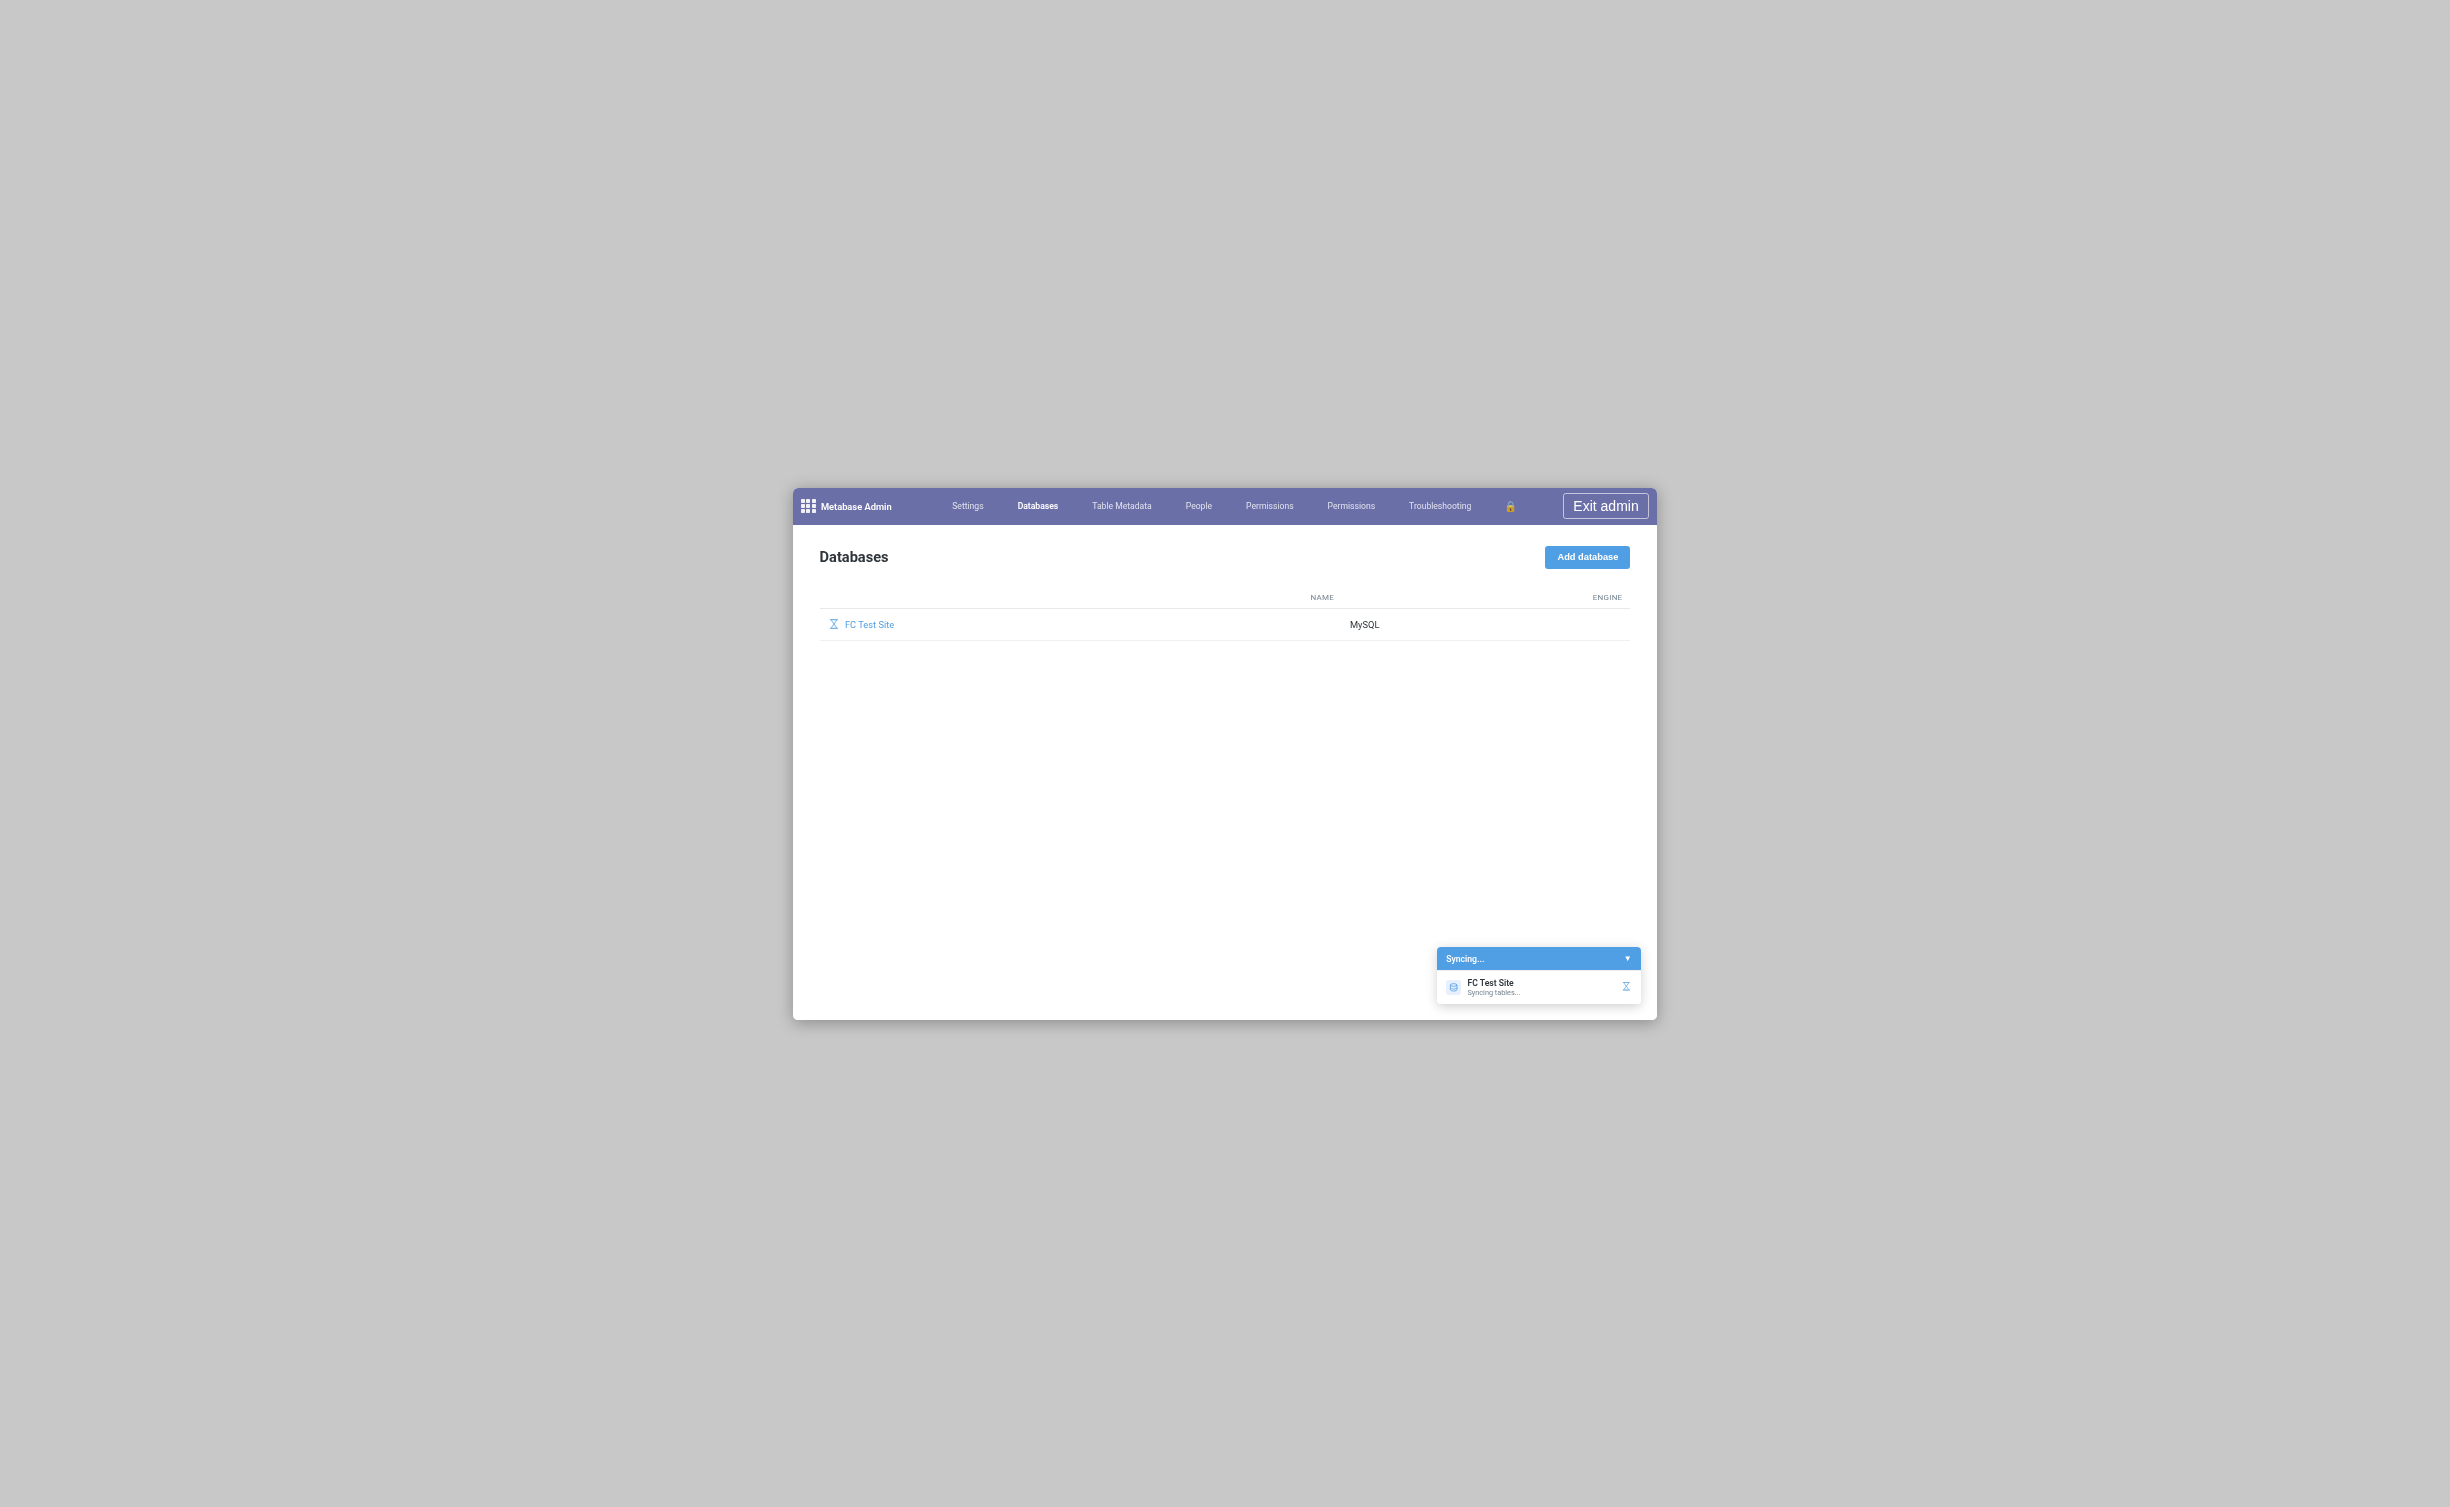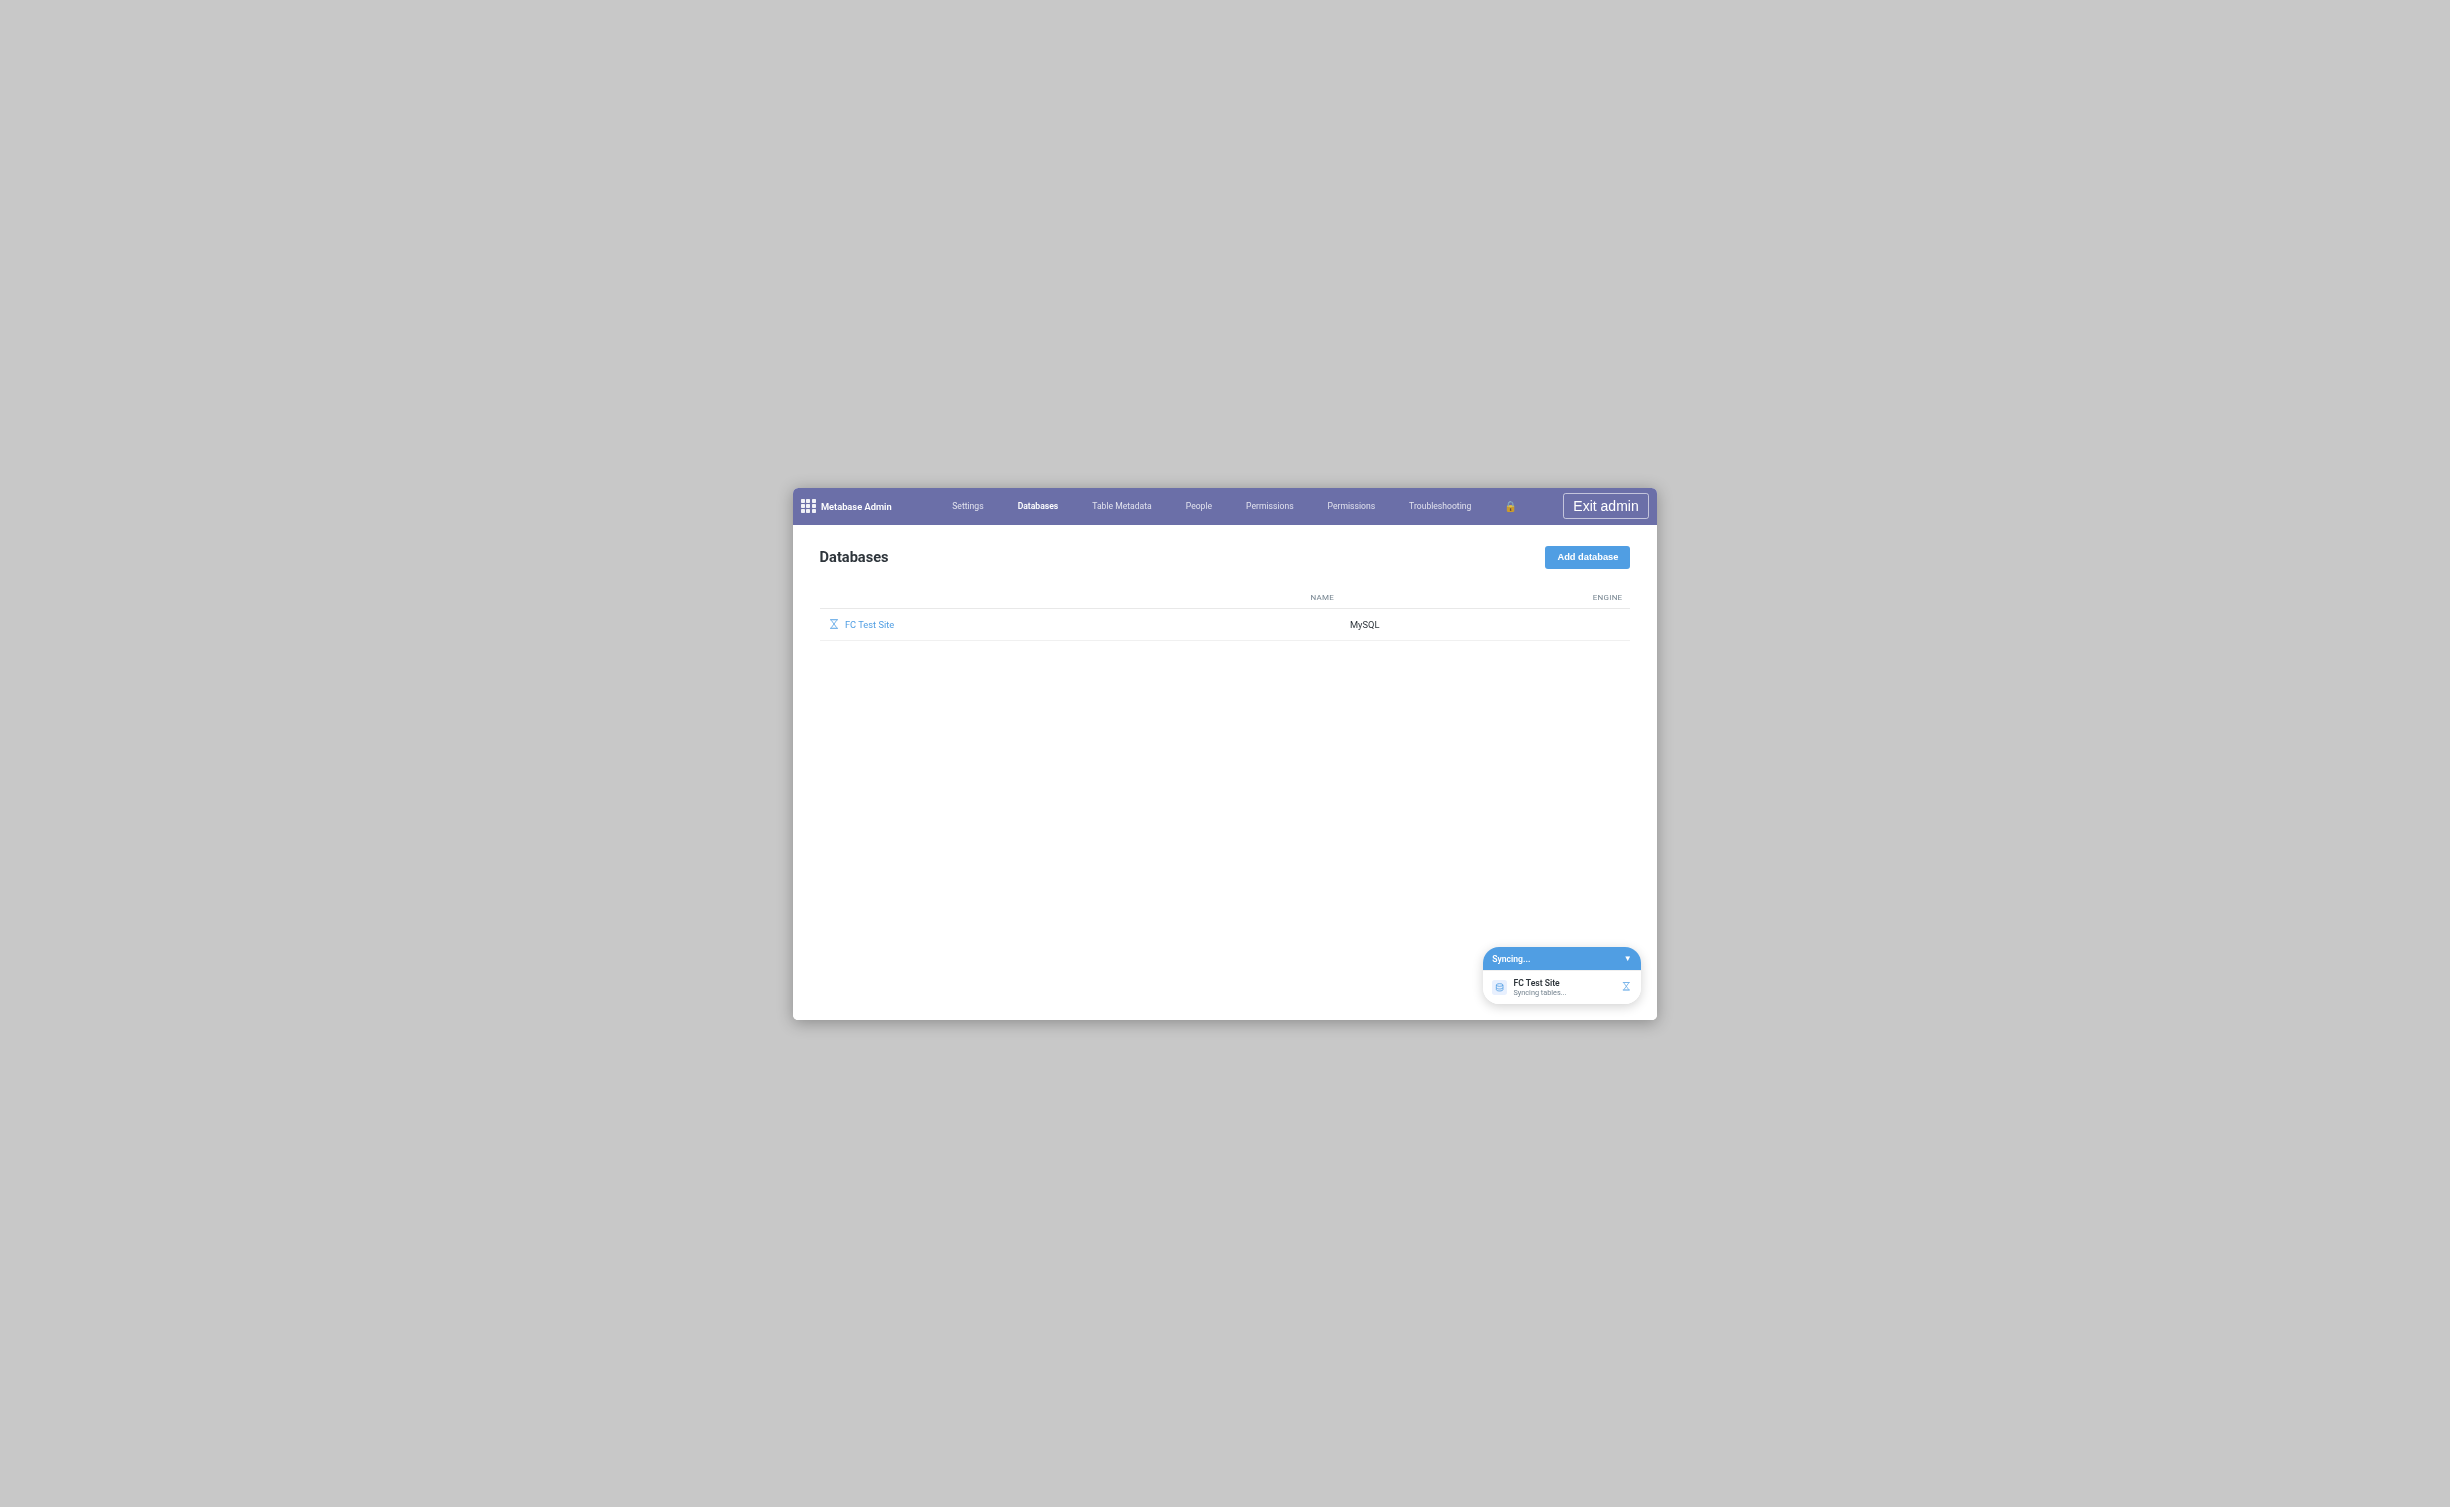--- a/index.html
+++ b/index.html
@@ -154,22 +154,22 @@
     .db-icon {
       width: 12px;
       height: 12px;
       flex-shrink: 0;
     }
     
     .sync-panel {
       position: absolute;
       bottom: 16px;
       right: 16px;
-      width: 158px;
-      border-radius: 16px;
+      width: 204px;
+      border-radius: 4px;
       overflow: hidden;
       box-shadow: 0 2.7px 10.6px rgba(0,0,0,0.18);
       background: #fff;
       margin-top: 17px;
     }
     .sync-header {
       background: #509ee3;
       color: #fff;
       font-size: 8.6px;
       font-weight: 600;

